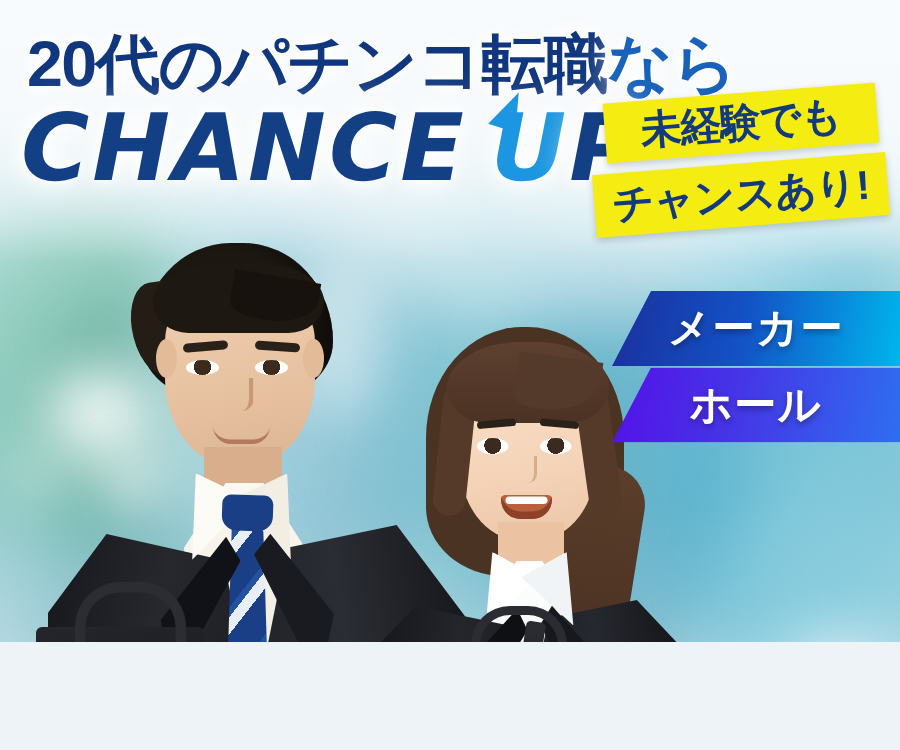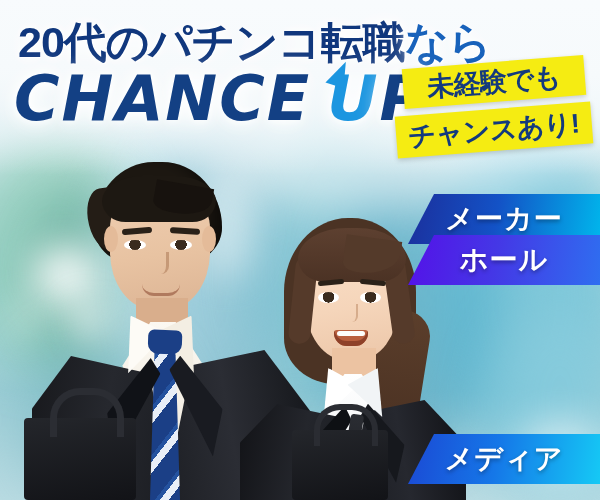--- a/index.html
+++ b/index.html
@@ -2,21 +2,21 @@
 <html><head>
 <meta charset="utf-8">
 <style>
   html,body{margin:0;padding:0;}
   body{
     width:600px;height:500px;overflow:hidden;
     font-family:"Liberation Sans","DejaVu Sans",sans-serif;
     background:#eef3f7;
   }
   #banner{
-    position:relative;width:600px;height:500px;overflow:hidden;
+    position:relative;width:600px;height:428px;overflow:hidden;
     background:#e9f1f6;
   }
 
   
   .bg-base{position:absolute;inset:0;
     background:
       linear-gradient(180deg,#f7fafc 0%,#f2f7fa 14%,#dfeef2 26%,#bfe0e4 40%,#a9d6dc 60%,#9ccdd6 78%,#b9dbe2 100%);
   }
   .bg-blob{position:absolute;border-radius:50%;filter:blur(26px);opacity:.85;}
   .b1{left:-40px;top:140px;width:190px;height:230px;background:#7dc6a8;opacity:.55;}
@@ -180,21 +180,21 @@
   #badge1{left:403px;top:62px;width:182px;height:40px;transform:rotate(-4.5deg);font-size:27px;}
   #badge2{left:396px;top:109px;width:196px;height:42px;transform:rotate(-4.5deg);font-size:27px;}
 
   
   .cat-btn{position:absolute;left:408px;width:192px;height:50px;z-index:44;
     clip-path:polygon(26px 0,100% 0,100% 100%,0 100%);
     display:flex;align-items:center;justify-content:center;
     color:#fff;font-size:28px;font-weight:700;letter-spacing:1px;
     text-shadow:0 2px 4px rgba(0,0,0,.35);}
   #cat0{top:194px;background:linear-gradient(100deg,#1b2f9c 0%,#1352c6 46%,#00b6ec 100%);}
-  #cat1{top:235px;background:linear-gradient(100deg,#5411e8 0%,#4438e6 46%,#2f6ef0 100%);text-align:center;}
+  #cat1{top:245px;background:linear-gradient(100deg,#5411e8 0%,#4438e6 46%,#2f6ef0 100%);text-align:center;}
   #cat2{top:308px;background:linear-gradient(100deg,#1834a8 0%,#1465cf 48%,#1f9fc4 100%);}
   #cat3{top:371px;background:linear-gradient(100deg,#5a10e4 0%,#4a36e8 46%,#2f72f2 100%);}
   #cat4{top:434px;background:linear-gradient(100deg,#1b49d4 0%,#1577e8 46%,#15c9f5 100%);}
 
   
   #caption-bar{position:absolute;left:0;top:450px;width:600px;height:36px;z-index:46;
     background:linear-gradient(90deg,rgba(0,0,0,.82) 0%,rgba(0,0,0,.8) 58%,rgba(0,0,0,.45) 72%,rgba(0,0,0,0) 78%);
     display:flex;align-items:center;}
   #caption-text{margin-left:44px;color:#fff;font-size:17px;letter-spacing:.5px;white-space:nowrap;}
 </style>

